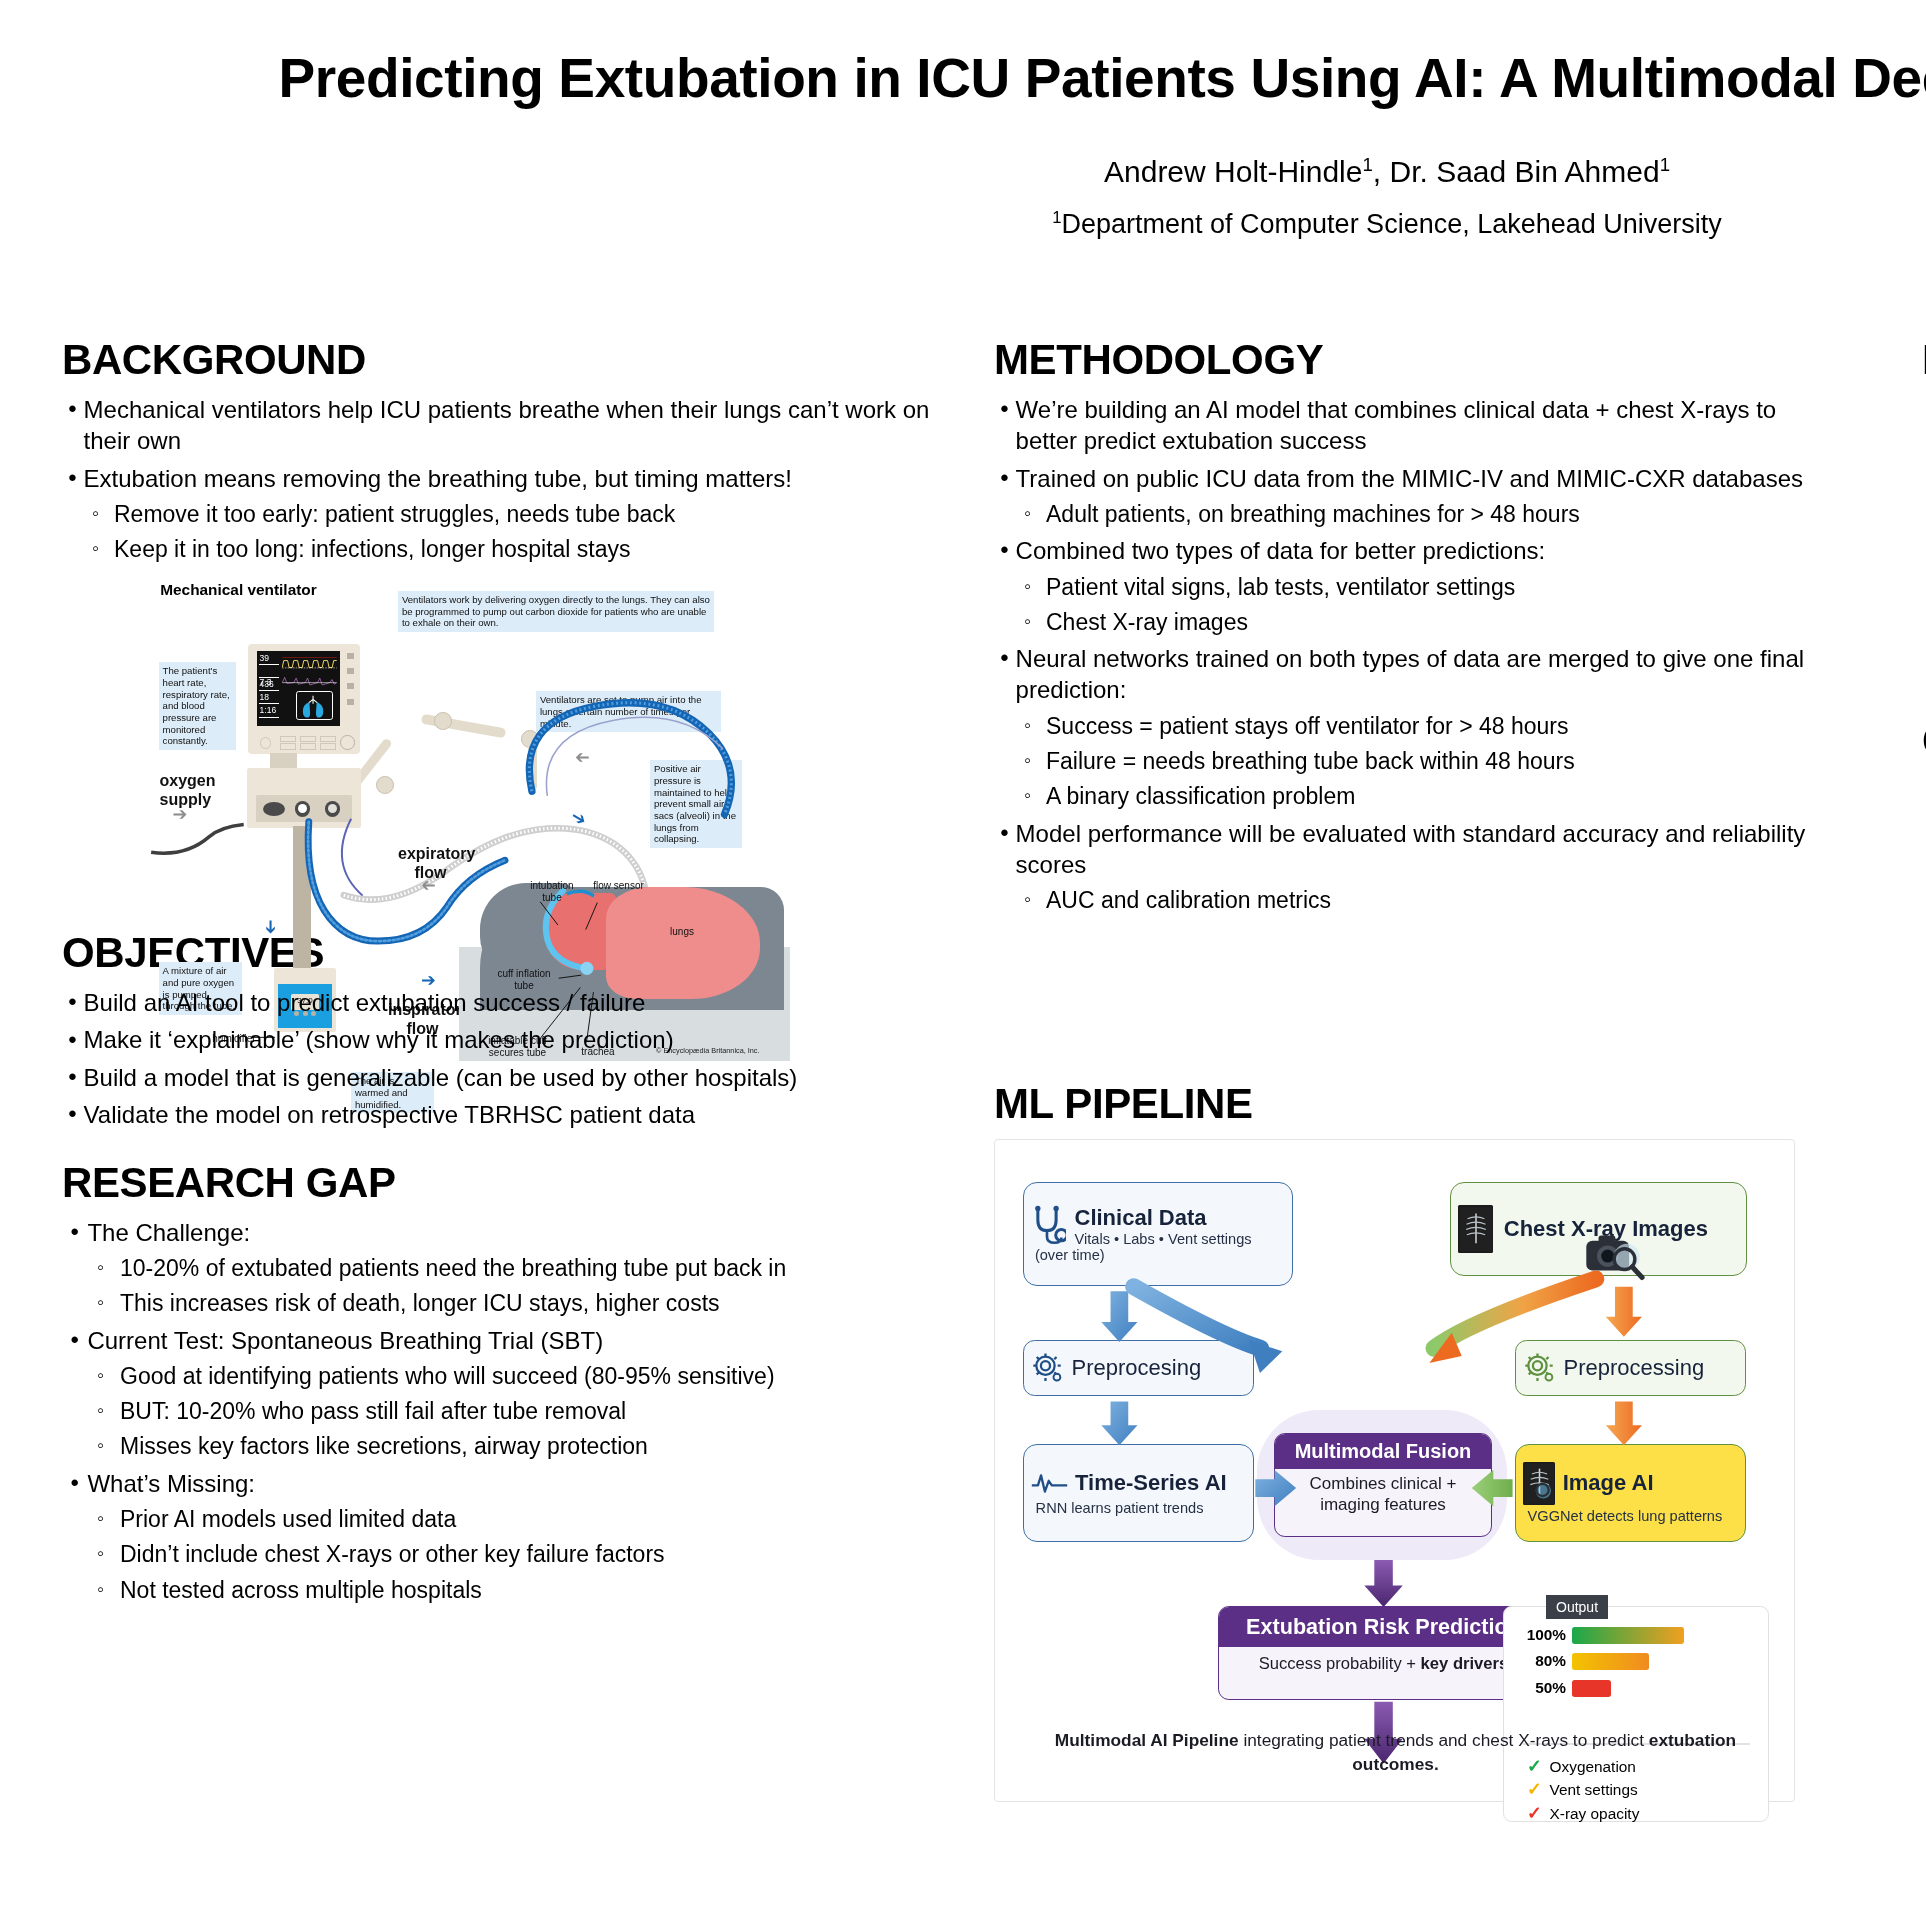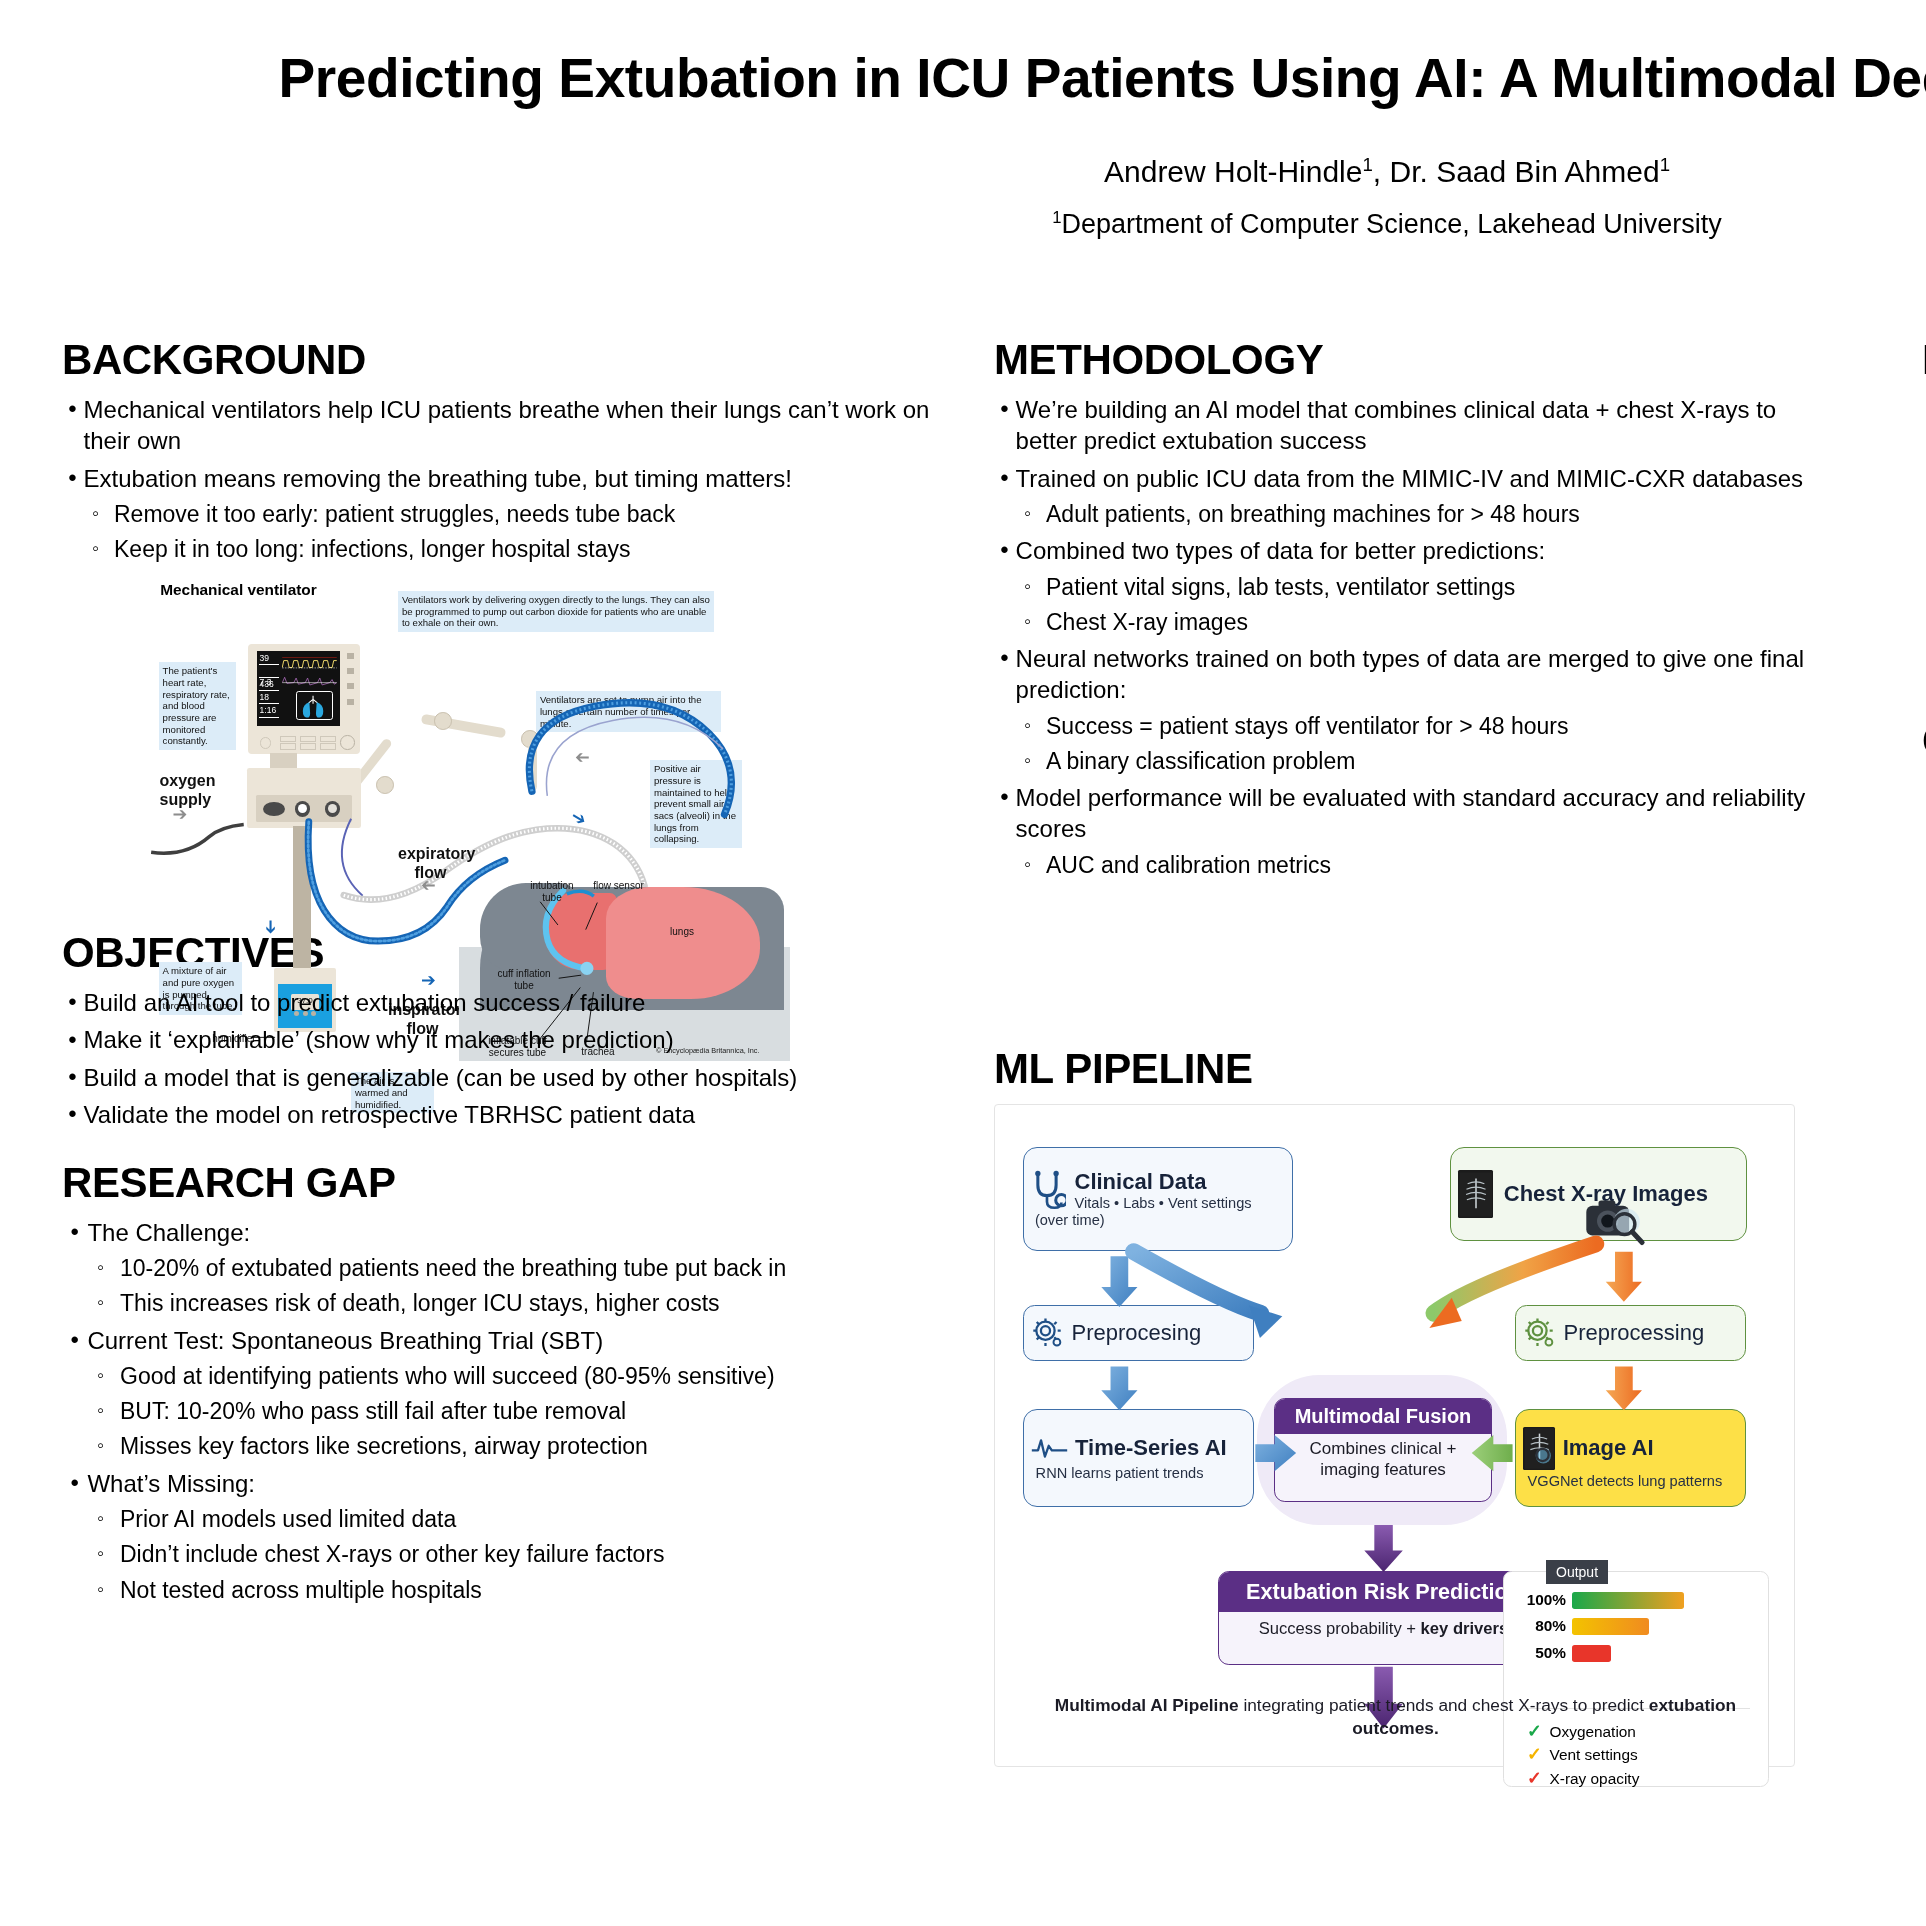--- a/index.html
+++ b/index.html
@@ -482,20 +482,21 @@
   <h2 class="section-heading">METHODOLOGY</h2>
   <ul class="bullets" id="methodology-list">
     <li class="lvl1">We’re building an AI model that combines clinical data + chest X-rays to better predict extubation success</li>
     <li class="lvl1">Trained on public ICU data from the MIMIC-IV and MIMIC-CXR databases</li>
     <li class="lvl2">Adult patients, on breathing machines for &gt; 48 hours</li>
     <li class="lvl1">Combined two types of data for better predictions:</li>
     <li class="lvl2">Patient vital signs, lab tests, ventilator settings</li>
     <li class="lvl2">Chest X-ray images</li>
     <li class="lvl1">Neural networks trained on both types of data are merged to give one final prediction:</li>
     <li class="lvl2">Success = patient stays off ventilator for &gt; 48 hours</li>
+    <li class="lvl2">Failure = needs breathing tube back within 48 hours</li>
     <li class="lvl2">A binary classification problem</li>
     <li class="lvl1">Model performance will be evaluated with standard accuracy and reliability scores</li>
     <li class="lvl2">AUC and calibration metrics</li>
   </ul>
 
   <div style="height:162px"></div>
   <h2 class="section-heading">ML PIPELINE</h2>
 
   <div id="ml-pipeline-figure">
 

